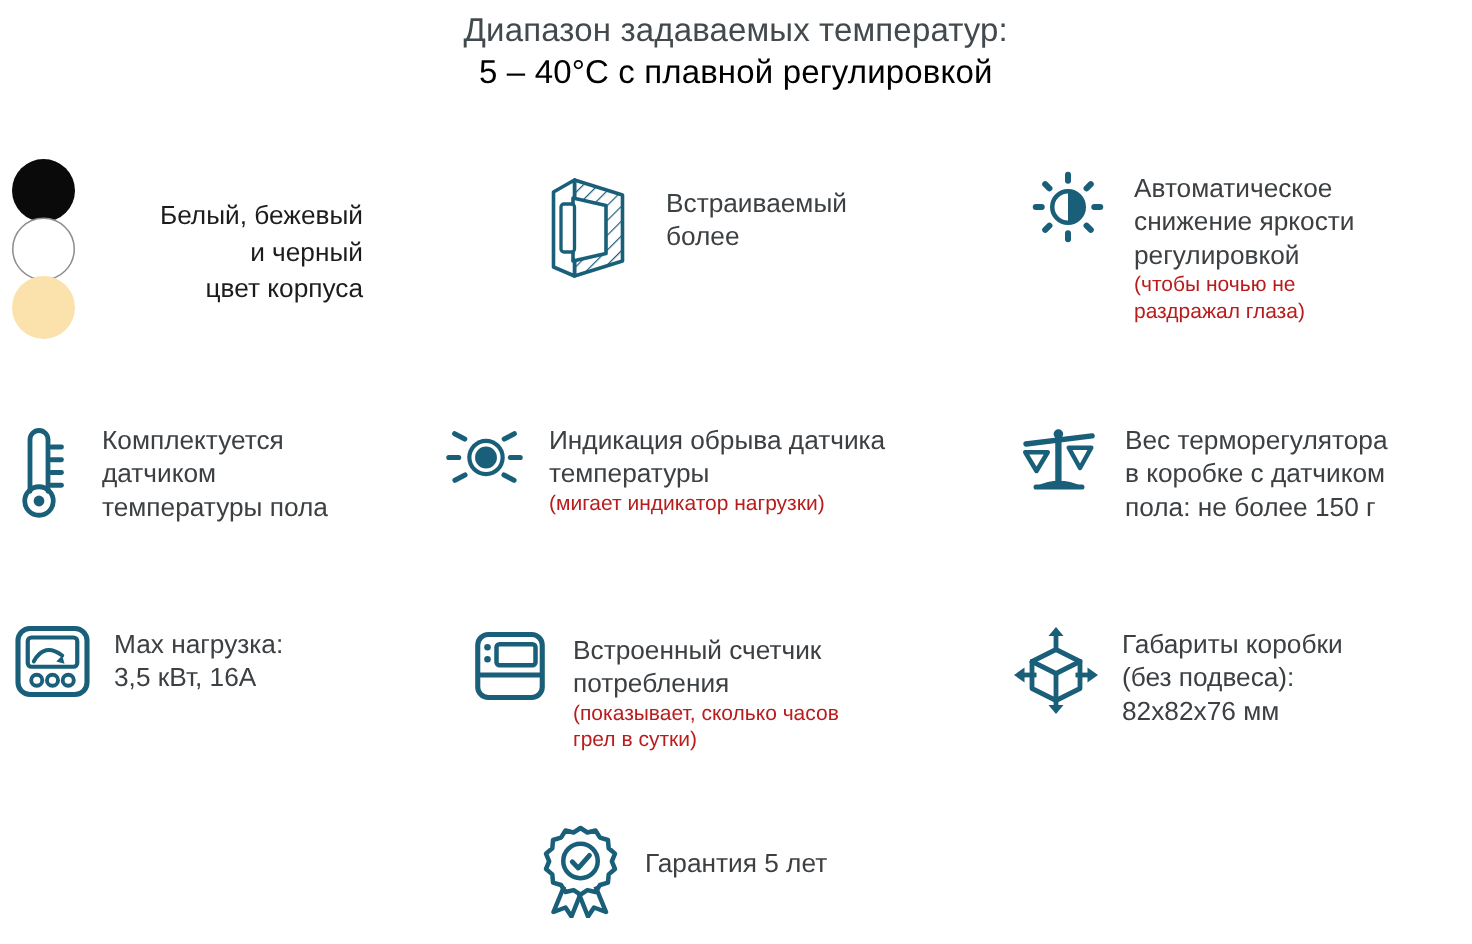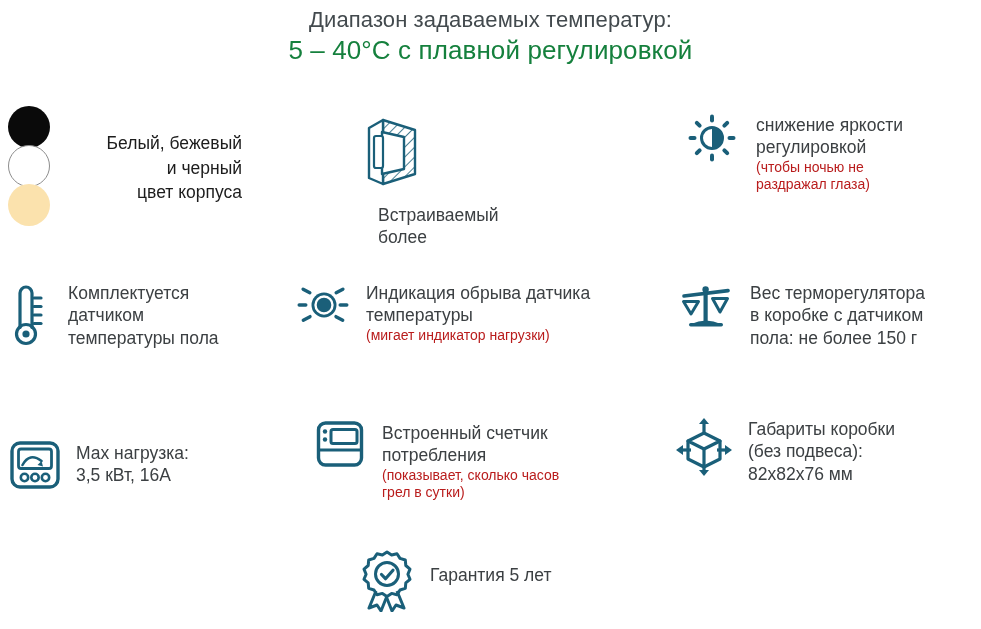--- a/index.html
+++ b/index.html
@@ -15,21 +15,21 @@
 
   
   .header{
     position:absolute;left:0;top:6px;width:981px;
     text-align:center;line-height:1.28;
   }
   .header .l1{
     display:block;font-size:22px;color:#434a4e;letter-spacing:.1px;
   }
   .header .l2{
-    display:block;font-size:26px;color:#15803d;letter-spacing:.1px;
+    display:block;font-size:22px;color:#000000;letter-spacing:.1px;
   }
 
   
   .cell{position:absolute;display:flex;align-items:flex-start;}
   .ico{flex:0 0 auto;display:block;}
   .txt{font-size:17.5px;line-height:1.28;color:#3c4043;}
   .txt .sub{display:block;font-size:14px;line-height:1.26;color:#b91c1c;}
   .txt .ln{display:block;}
 
   
@@ -63,21 +63,21 @@
       <span class="sw white"></span>
       <span class="sw beige"></span>
     </div>
     <div class="swatch-text">
       <span class="ln">Белый, бежевый</span>
       <span class="ln">и черный</span>
       <span class="ln">цвет корпуса</span>
     </div>
   </div>
 
-  <div class="cell" style="left:360px;top:112px;flex-direction:column;">
+  <div class="cell" style="left:360px;top:112px;">
     <span class="ico">
       <svg width="66" height="80" viewBox="0 0 66 80">
         <defs>
           <pattern id="hatchA" width="7" height="7" patternTransform="rotate(45)" patternUnits="userSpaceOnUse">
             <line x1="0" y1="0" x2="0" y2="7" stroke="#1a5f79" stroke-width="1.6"></line>
           </pattern>
         </defs>
 
         <polygon points="23,8 55,18 55,62 23,72" fill="url(#hatchA)" stroke="#1a5f79" stroke-width="2.4" stroke-linejoin="round"></polygon>
 
@@ -104,20 +104,21 @@
           <rect x="2.5" y="24" width="8" height="4" rx="2"></rect>
           <rect x="41.5" y="24" width="8" height="4" rx="2"></rect>
           <rect x="24" y="2.5" width="4" height="8" rx="2" transform="rotate(45 26 26)"></rect>
           <rect x="24" y="41.5" width="4" height="8" rx="2" transform="rotate(45 26 26)"></rect>
           <rect x="2.5" y="24" width="8" height="4" rx="2" transform="rotate(45 26 26)"></rect>
           <rect x="41.5" y="24" width="8" height="4" rx="2" transform="rotate(45 26 26)"></rect>
         </g>
       </svg>
     </span>
     <span class="txt" style="margin-left:18px;padding-top:2px;">
+      <span class="ln">Автоматическое</span>
       <span class="ln">снижение яркости</span>
       <span class="ln">регулировкой</span>
       <span class="sub">(чтобы ночью не</span>
       <span class="sub">раздражал глаза)</span>
     </span>
   </div>
 
   <div class="cell" style="left:8px;top:266px;margin-top:16px;">
     <span class="ico">
       <svg width="42" height="66" viewBox="0 0 42 66">
@@ -177,21 +178,21 @@
         </g>
       </svg>
     </span>
     <span class="txt" style="margin-left:18px;padding-top:0px;">
       <span class="ln">Вес терморегулятора</span>
       <span class="ln">в коробке с датчиком</span>
       <span class="ln">пола: не более 150 г</span>
     </span>
   </div>
 
-  <div class="cell" style="left:10px;top:440px;">
+  <div class="cell" style="left:10px;top:416px;">
     <span class="ico">
       <svg width="50" height="50" viewBox="0 0 50 50">
         <rect x="2" y="3" width="46" height="44" rx="8" fill="none" stroke="#1a5f79" stroke-width="3.4"></rect>
         <rect x="8.5" y="9" width="33" height="19.5" rx="2.5" fill="none" stroke="#1a5f79" stroke-width="2.8"></rect>
         <path d="M12.5 25 q7 -13 19 -4" fill="none" stroke="#1a5f79" stroke-width="2.6" stroke-linecap="round"></path>
         <path d="M31.5 21 l1.5 5.5 -5.5 -1.5 z" fill="#1a5f79"></path>
         <circle cx="14.5" cy="37.5" r="3.7" fill="none" stroke="#1a5f79" stroke-width="2.6"></circle>
         <circle cx="25" cy="37.5" r="3.7" fill="none" stroke="#1a5f79" stroke-width="2.6"></circle>
         <circle cx="35.5" cy="37.5" r="3.7" fill="none" stroke="#1a5f79" stroke-width="2.6"></circle>
       </svg>

